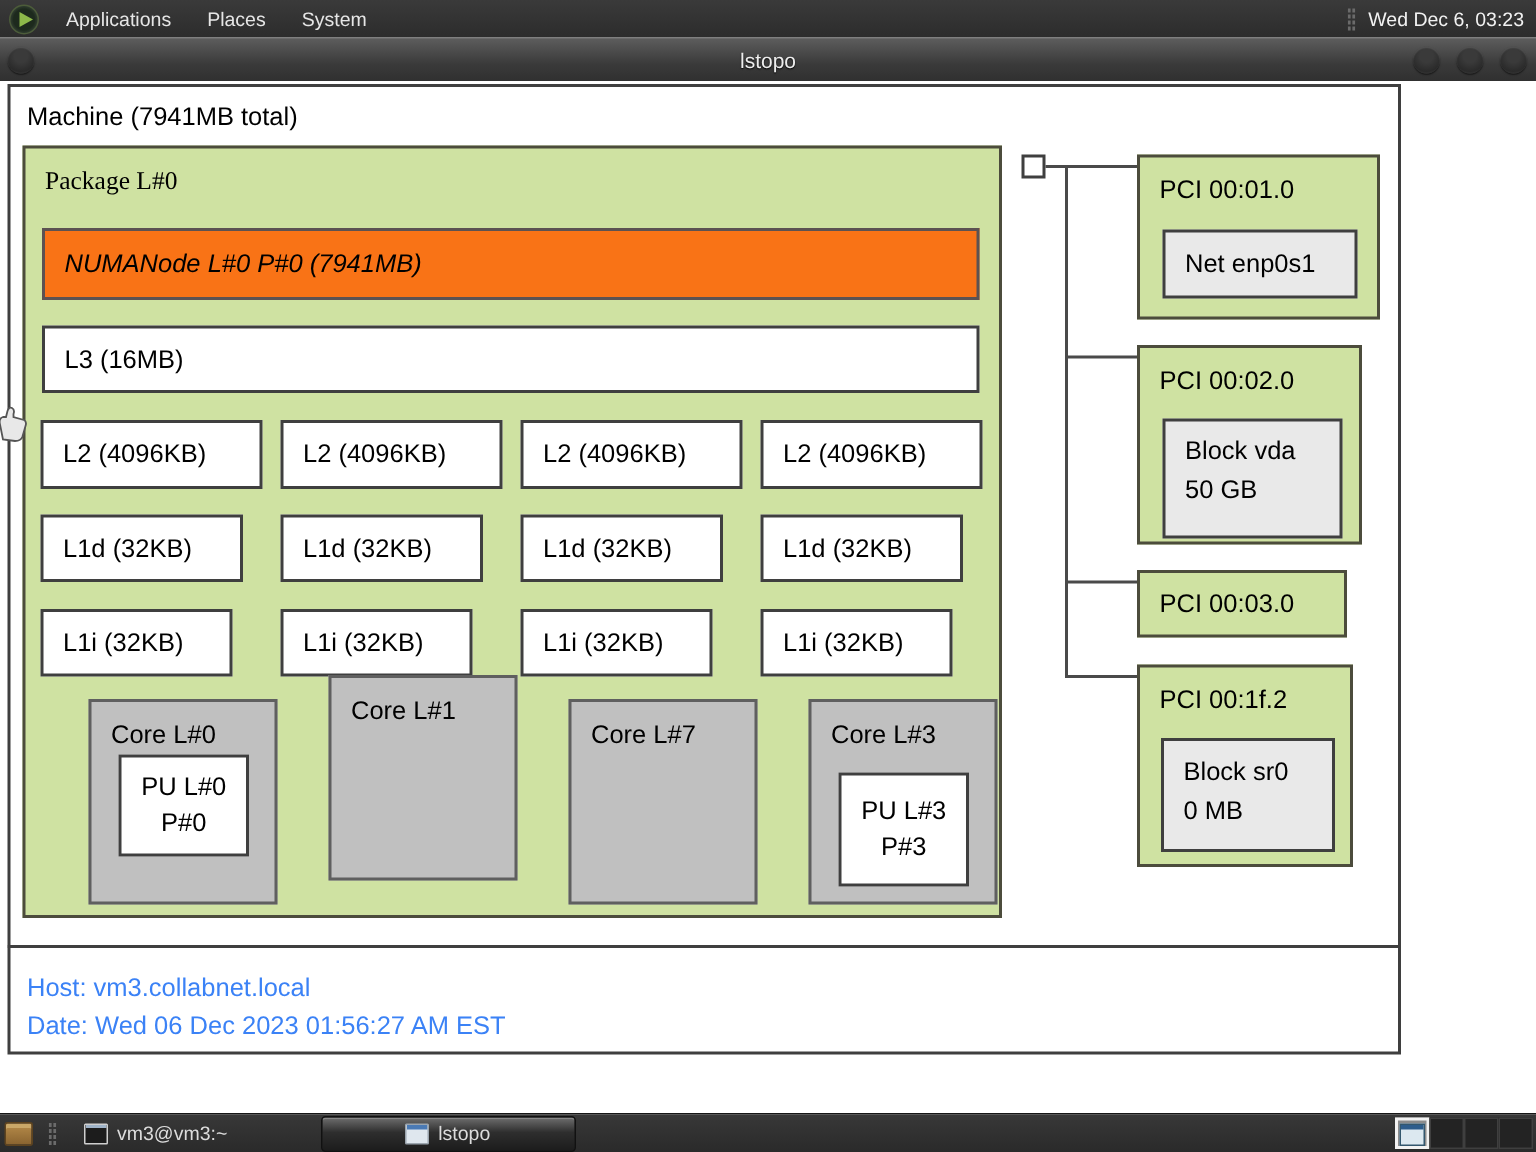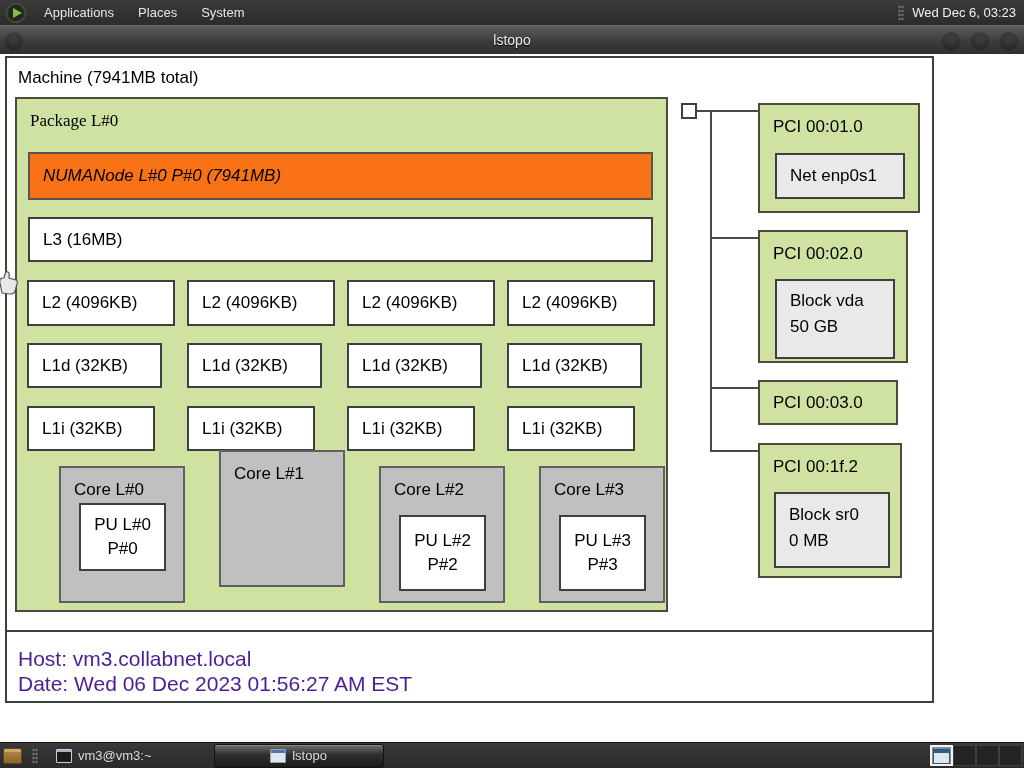--- a/index.html
+++ b/index.html
@@ -39,21 +39,21 @@
   .white-box{background:#ffffff;}
   .green-box{background:#cfe2a2;border-color:#4c4c3c;}
   .pink-box{background:#f97316;border-color:#5c5252;font-style:italic;}
   .gray-box{background:#c0c0c0;border-color:#5f5f5f;margin-left:32px;}
   .dev-box{background:#e9e9e9;border-color:#3f3f3f;}
   .box-label{position:absolute;left:13px;top:12px;white-space:nowrap;}
   .box-label-center{position:absolute;left:13px;top:50%;transform:translateY(-50%);white-space:nowrap;}
   .pu-text{position:absolute;left:0;top:50%;transform:translateY(-50%);width:100%;text-align:center;line-height:24px;}
   .line{position:absolute;background:#4a4a4a;}
 
-  #legend-text{position:absolute;left:11px;top:14px;font-size:21px;color:#4c1d95;line-height:25px;}
+  #legend-text{position:absolute;left:11px;top:14px;font-size:17px;color:#3b82f6;line-height:25px;}
 
   
   #cursor{left:-8px;top:215px;width:28px;height:26px;}
 
   
   #taskbar{left:0;top:742px;width:1024px;height:26px;background:linear-gradient(#383838,#2a2a2a);
     border-top:1px solid #161616;box-sizing:border-box;display:flex;align-items:center;color:#dcdcdc;font-size:13px;}
   #fm-icon{width:17px;height:14px;margin:0 4px 0 3px;background:linear-gradient(#b78c4a,#8a6430);
     border:1px solid #5d431f;border-radius:2px;box-shadow:inset 0 3px 0 #c9a768;}
   .task-btn{height:22px;display:flex;align-items:center;gap:6px;padding:0 10px;margin-left:6px;border-radius:3px;justify-content:center;}
@@ -160,27 +160,21 @@
         <div class="pu-text">
             <div>PU L#0</div>
             <div>P#0</div>
           </div>
       </div>
     </div>
     <div class="box gray-box" style="left:187px;top:396px;width:126px;height:137px;">
       <div class="box-label">Core L#1</div>
     </div>
     <div class="box gray-box" style="left:347px;top:412px;width:126px;height:137px;">
-      <div class="box-label">Core L#2</div>
-      <div class="box white-box" style="left:18px;top:47px;width:87px;height:76px;">
-        <div class="pu-text">
-            <div>PU L#2</div>
-            <div>P#2</div>
-          </div>
-      </div>
+      <div class="box-label">Core L#7</div>
     </div>
     <div class="box gray-box" style="left:507px;top:412px;width:126px;height:137px;">
       <div class="box-label">Core L#3</div>
       <div class="box white-box" style="left:18px;top:47px;width:87px;height:76px;">
         <div class="pu-text">
             <div>PU L#3</div>
             <div>P#3</div>
           </div>
       </div>
     </div>

